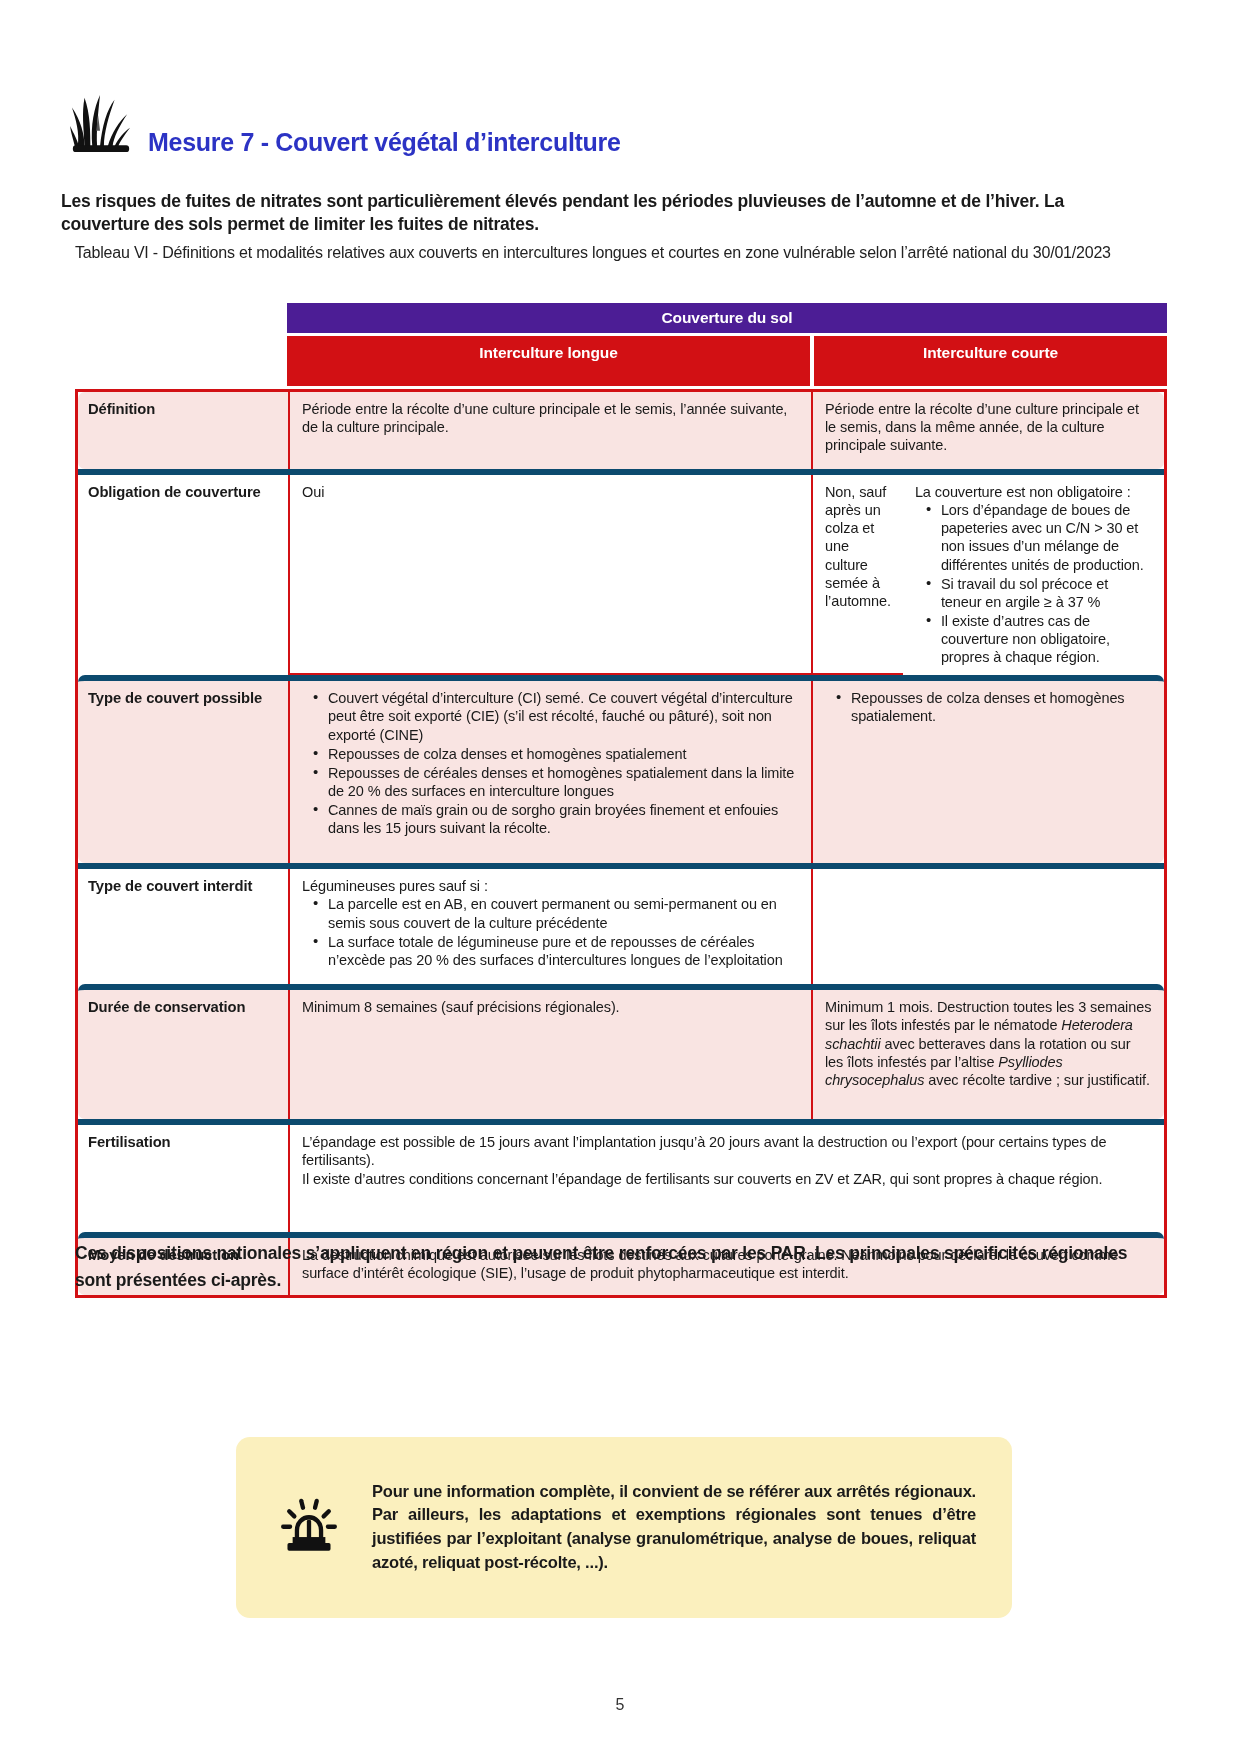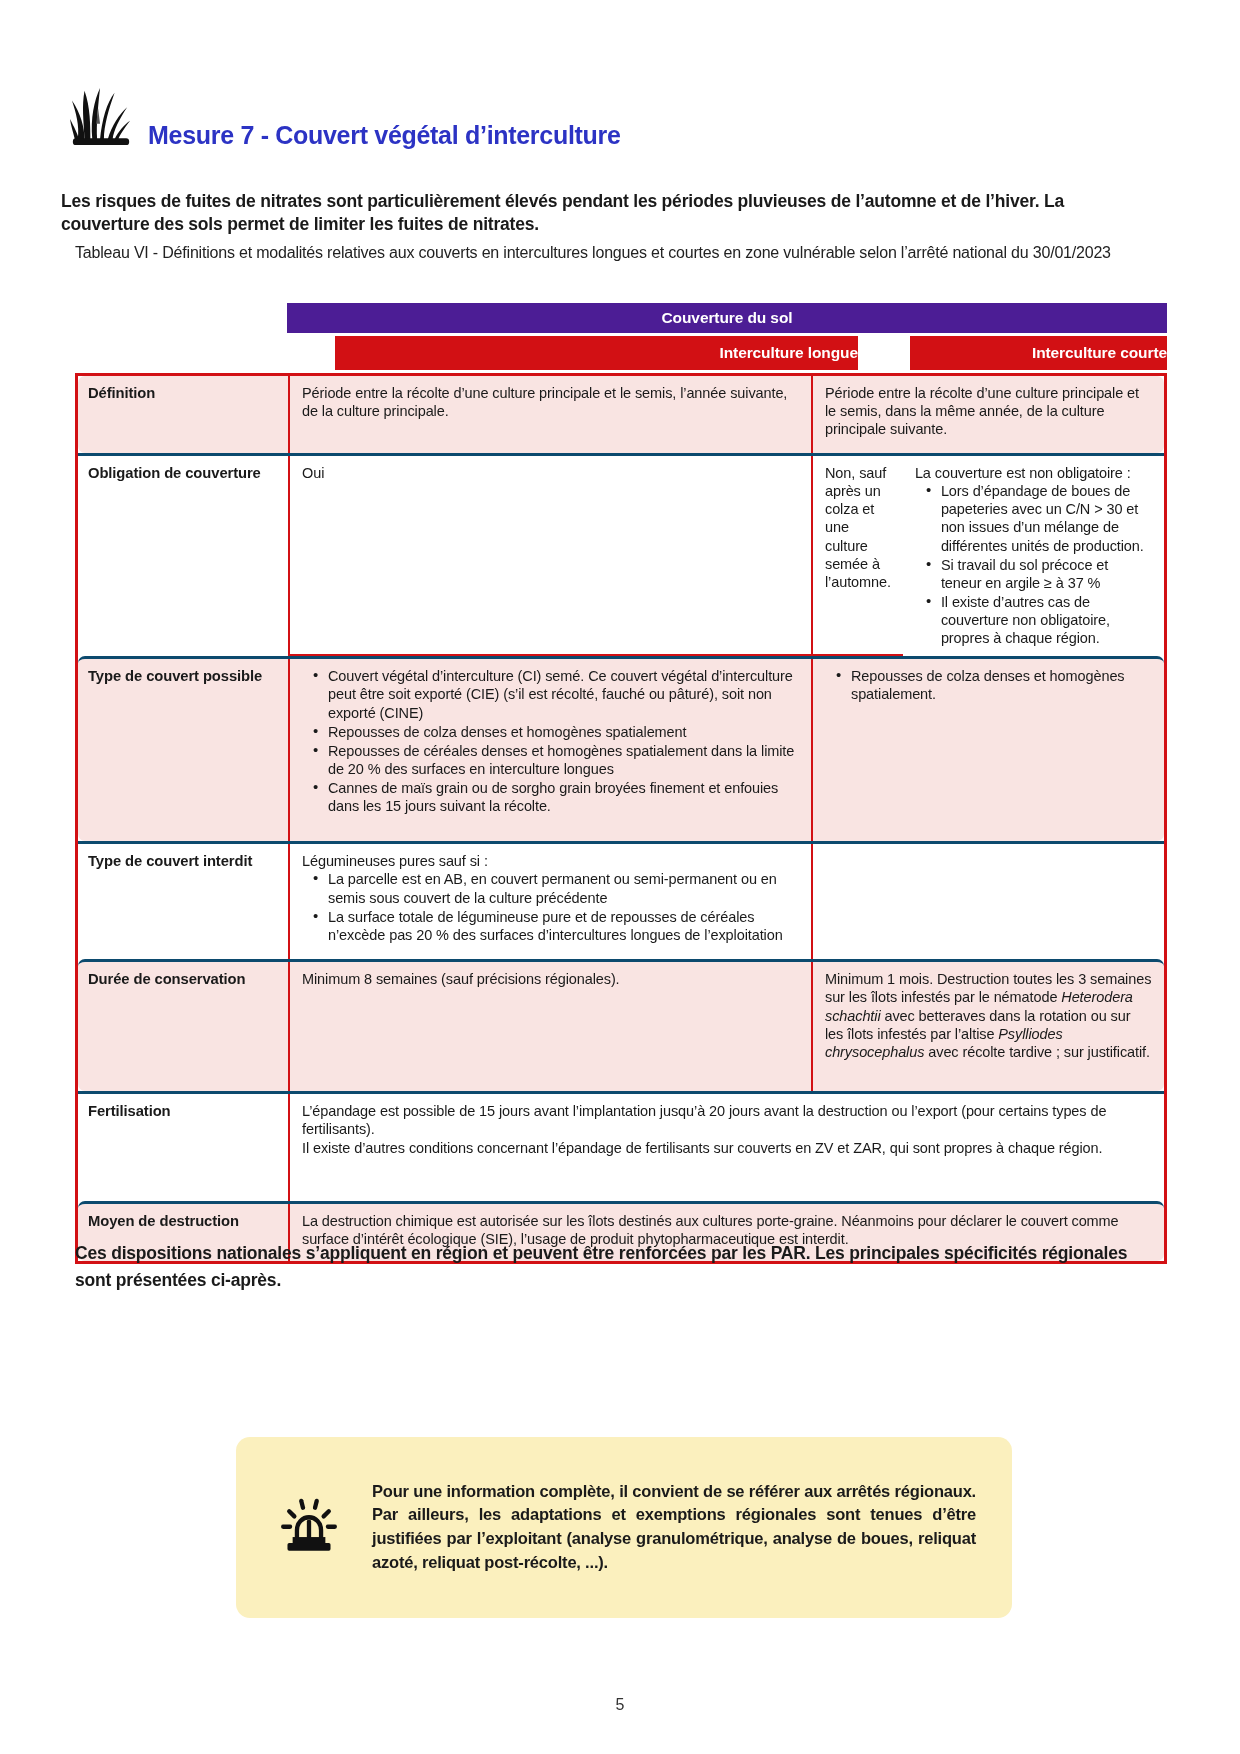--- a/index.html
+++ b/index.html
@@ -1,38 +1,38 @@
 <!DOCTYPE html>
 <html><head>
 <meta charset="utf-8">
 <style>
   html,body{margin:0;padding:0;background:#fff;}
   .page{position:relative;width:1240px;height:1754px;background:#fff;overflow:hidden;
         font-family:"Liberation Sans",sans-serif;color:#1a1a1a;}
 
   
-  .brand{position:absolute;left:70px;top:79px;display:flex;align-items:flex-end;gap:16px;}
+  .brand{position:absolute;left:70px;top:86px;display:flex;align-items:flex-end;gap:16px;}
   .brand svg{width:62px;height:74px;display:block;}
   .title{color:#2C33C4;font-weight:bold;font-size:25px;letter-spacing:-0.3px;padding-bottom:3px;white-space:nowrap;}
 
   .intro{position:absolute;left:61px;top:172px;width:1092px;font-weight:bold;font-size:17.5px;line-height:1.35;letter-spacing:-0.2px;}
   .caption{position:absolute;left:75px;top:227px;width:1092px;font-size:16px;line-height:1.3;color:#222;letter-spacing:-0.2px;}
 
   
   .tbl{position:absolute;left:75px;top:303px;width:1092px;font-size:14.5px;line-height:1.25;letter-spacing:-0.1px;}
   .tbl-head{margin-left:212px;}
   .h-group{background:#4c1d95;color:#fff;font-weight:bold;text-align:center;font-size:15.5px;
            height:30px;line-height:30px;margin-bottom:3px;}
   .h-cols{display:flex;gap:4px;margin-bottom:3px;}
-  .h-col{background:#D21014;color:#fff;font-weight:bold;text-align:right;font-size:15.5px;height:34px;line-height:34px;margin-left:48px;}
+  .h-col{background:#D21014;color:#fff;font-weight:bold;text-align:center;font-size:15.5px;height:50px;line-height:34px;}
   .h-col.long{width:523px;flex:0 0 523px;}
   .h-col.short{flex:1;}
 
   .tbl-body{border:3px solid #D21014;}
-  .row{display:flex;border-top:3px solid #0c4a6e;background:#fff;}
+  .row{display:flex;border-top:6px solid #0c4a6e;background:#fff;}
   .row:first-child{border-top:none;}
   .row.pink{background:#F9E4E2;border-radius:7px;}
   .cell-label{flex:0 0 212px;width:212px;box-sizing:border-box;padding:8px 8px 8px 10px;
               font-weight:bold;border-right:2px solid #D21014;font-size:14.8px;}
   .cell{box-sizing:border-box;padding:8px 12px;}
   .cell.c1{flex:0 0 523px;width:523px;border-right:2px solid #D21014;}
   .cell.c2{flex:1;}
   .sub-wrap{flex:1;display:flex;}
   .sub1{display:flex;border-bottom:2px solid #D21014;min-height:50px;}
   .sub1 .cell.c1{flex:0 0 523px;}

